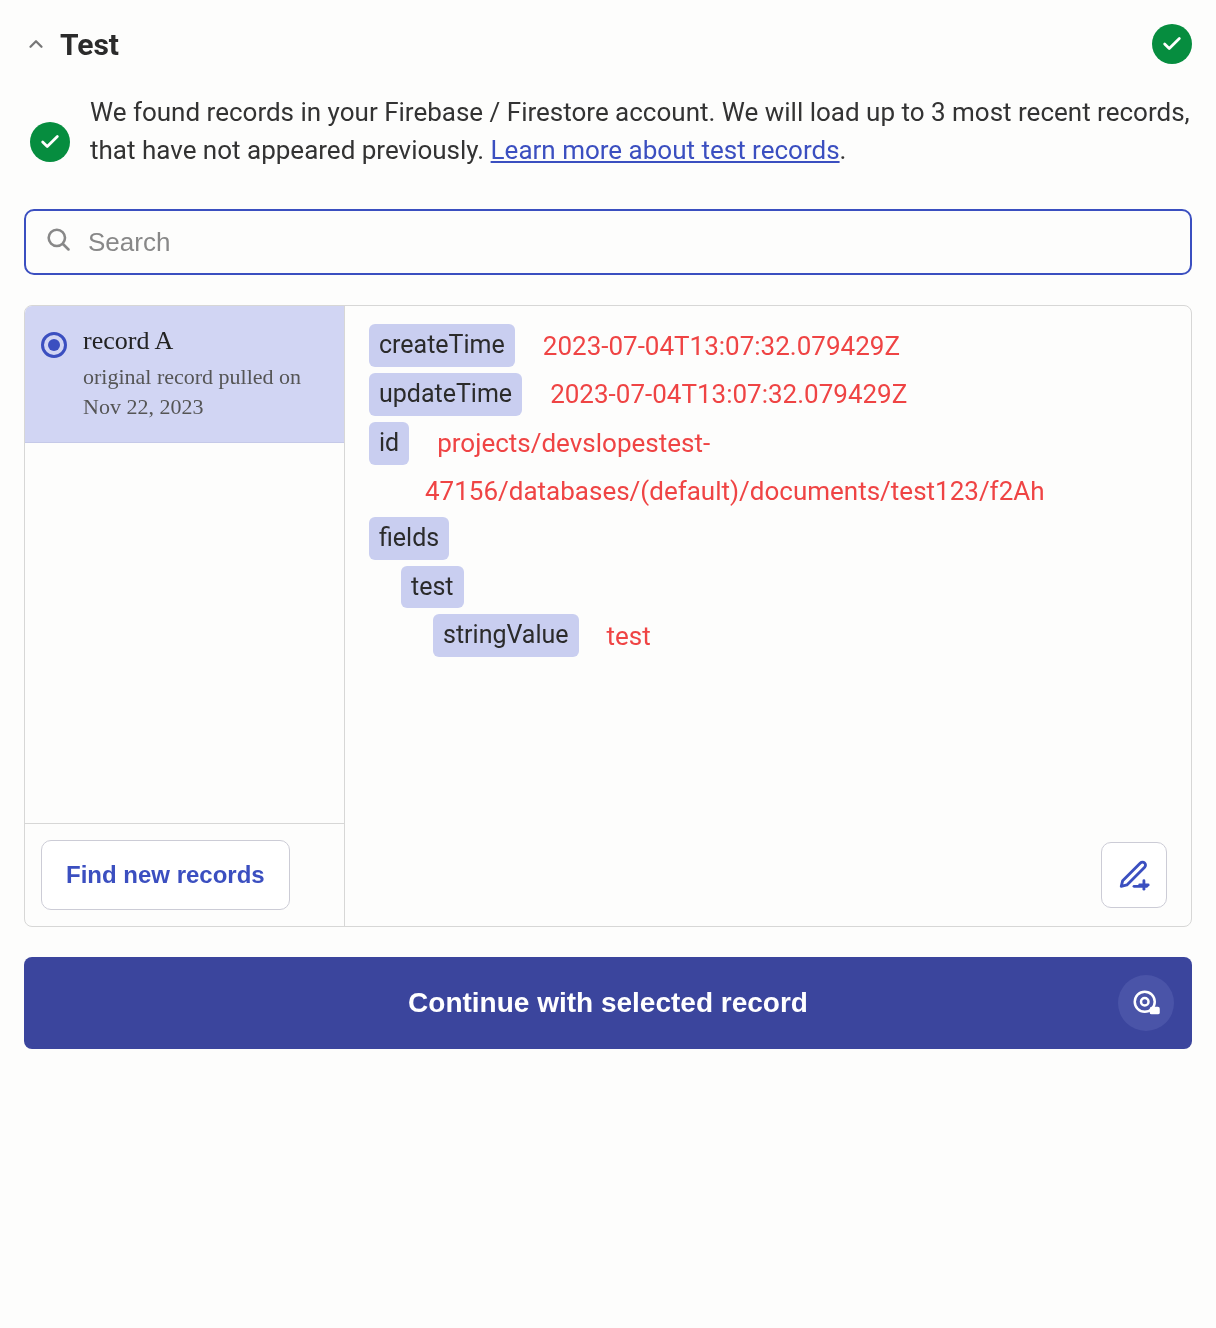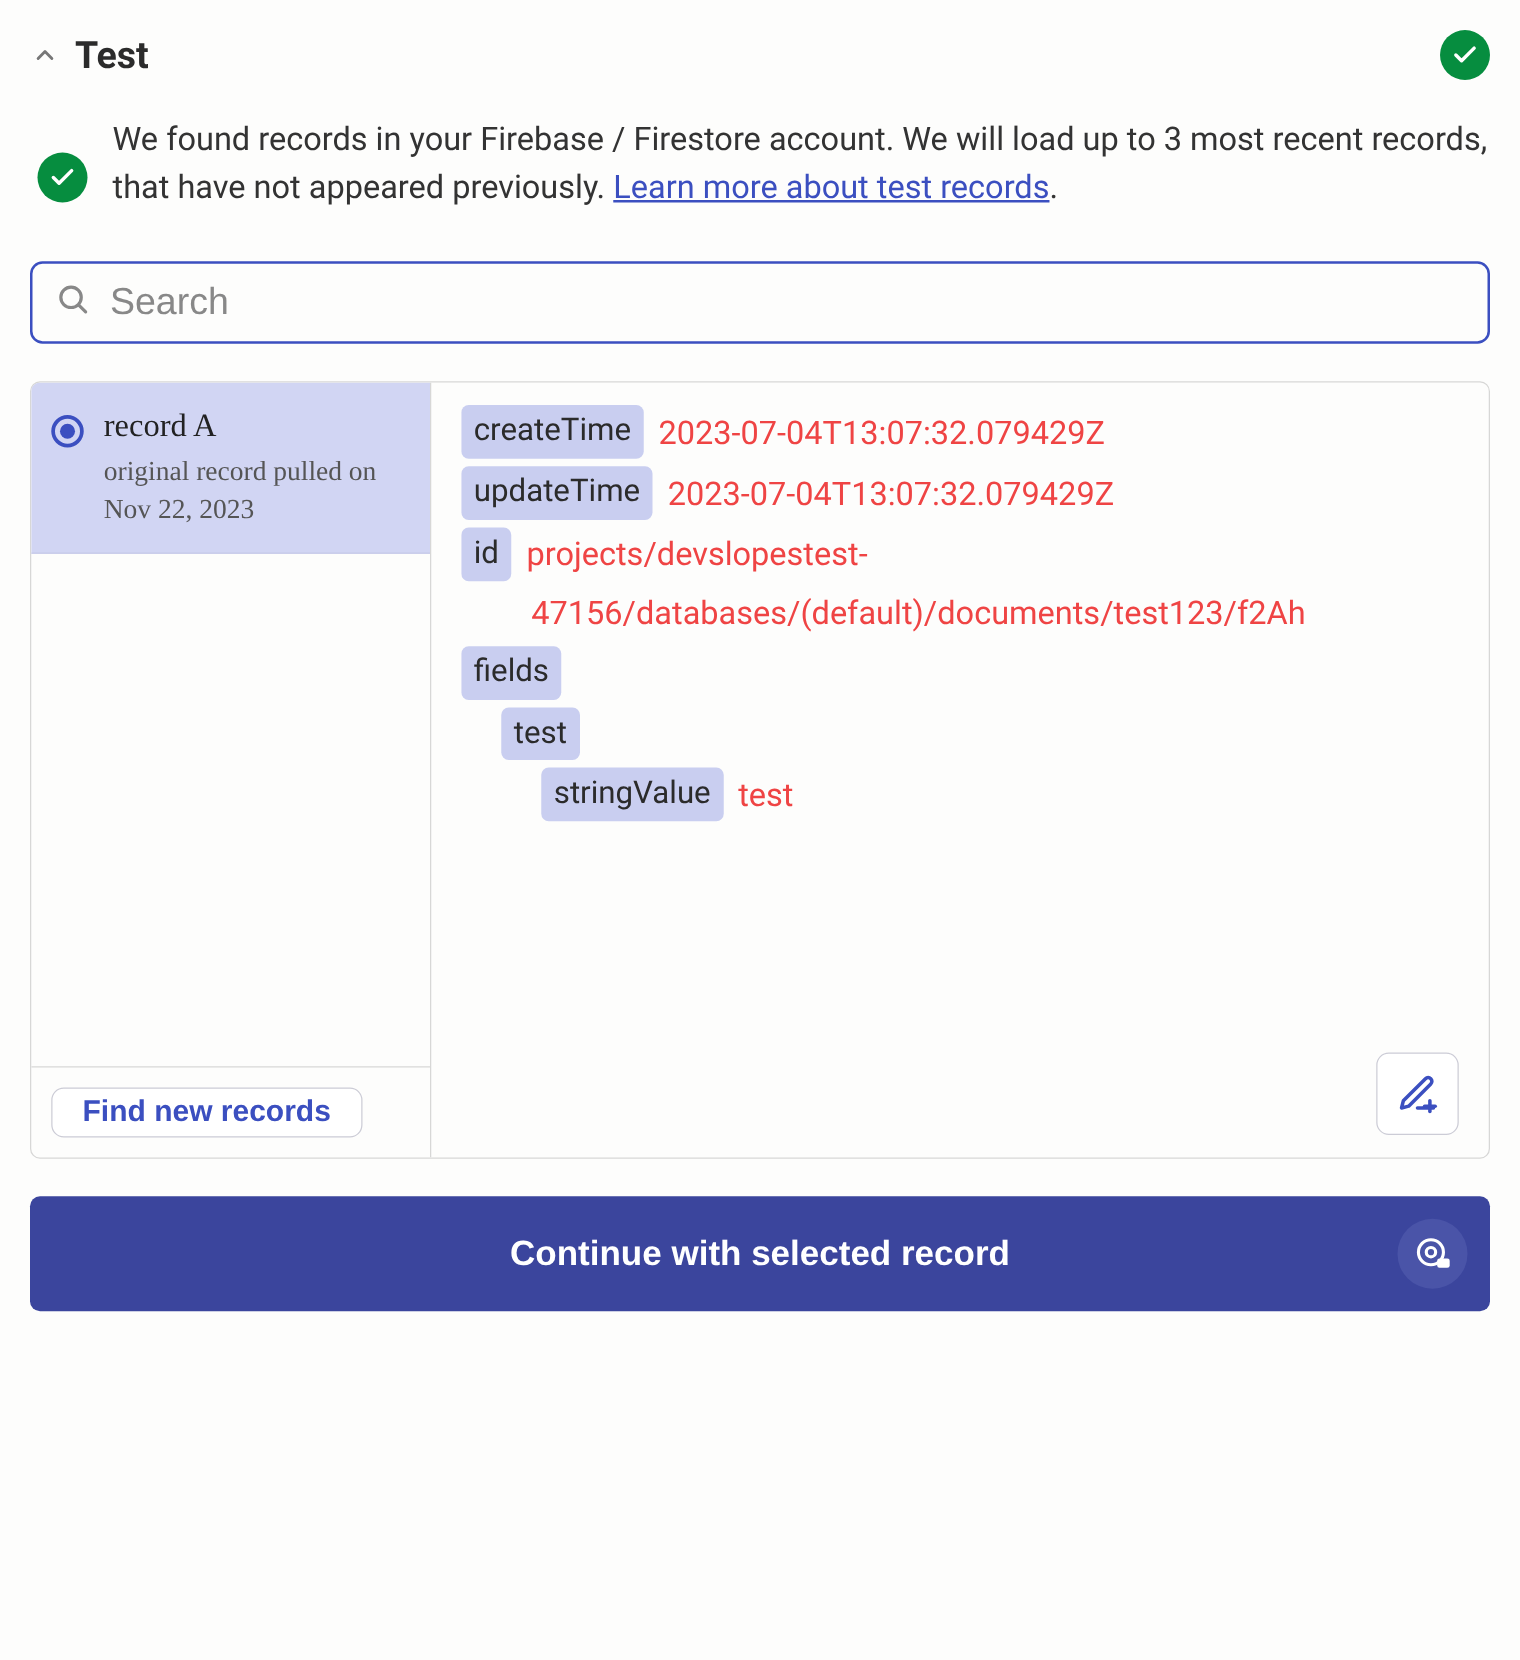--- a/index.html
+++ b/index.html
@@ -74,21 +74,21 @@
     margin-bottom: 30px;
   }
   .search-icon {
     color: #888;
     margin-right: 16px;
     flex-shrink: 0;
   }
   .search-input {
     border: none;
     outline: none;
-    font-size: 30px;
+    font-size: 26px;
     width: 100%;
     background: transparent;
     color: #ef4444;
   }
   .search-input::placeholder {
     color: #888;
   }
   .panel {
     border: 1px solid #d7d7d6;
     border-radius: 8px;
@@ -144,38 +144,38 @@
   .record-footer {
     border-top: 1px solid #d7d7d6;
     padding: 16px;
   }
   .find-btn {
     border: 1.5px solid #ccccd6;
     background: #fff;
     color: #3b4fc0;
     font-weight: 700;
     font-size: 24px;
-    padding: 5px 24px;
+    padding: 20px 24px;
     border-radius: 10px;
     cursor: pointer;
   }
   .detail-pane {
     padding: 18px 24px 18px 24px;
     position: relative;
     font-size: 26px;
     line-height: 1.55;
     display: flex;
     flex-direction: column;
   }
   .detail-rows { flex: 1; overflow: hidden; }
   .kv-row {
     display: flex;
     flex-wrap: wrap;
-    align-items: flex-end;
-    gap: 12px;
+    align-items: center;
+    gap: 28px;
     margin-bottom: 6px;
   }
   .key-tag {
     background: #c9cef0;
     color: #2b2b2b;
     padding: 2px 10px;
     border-radius: 6px;
     font-size: 25px;
     display: inline-block;
   }

